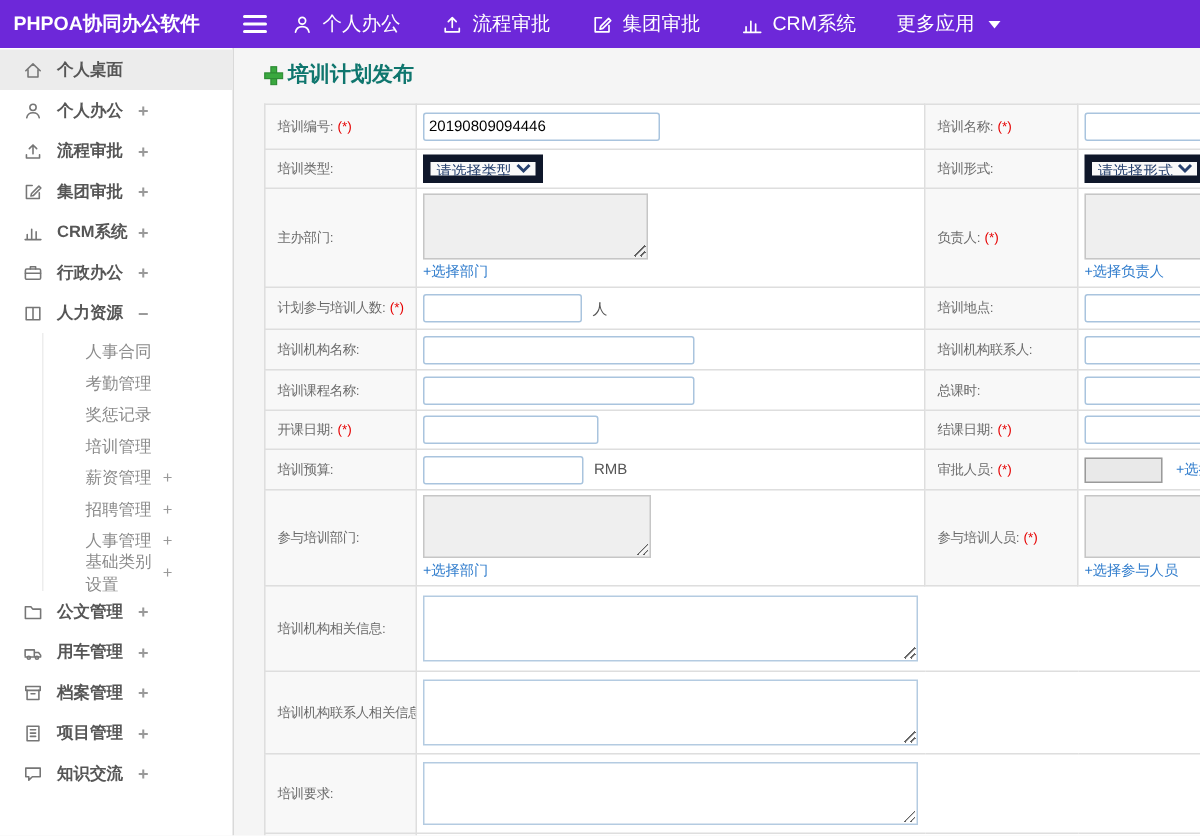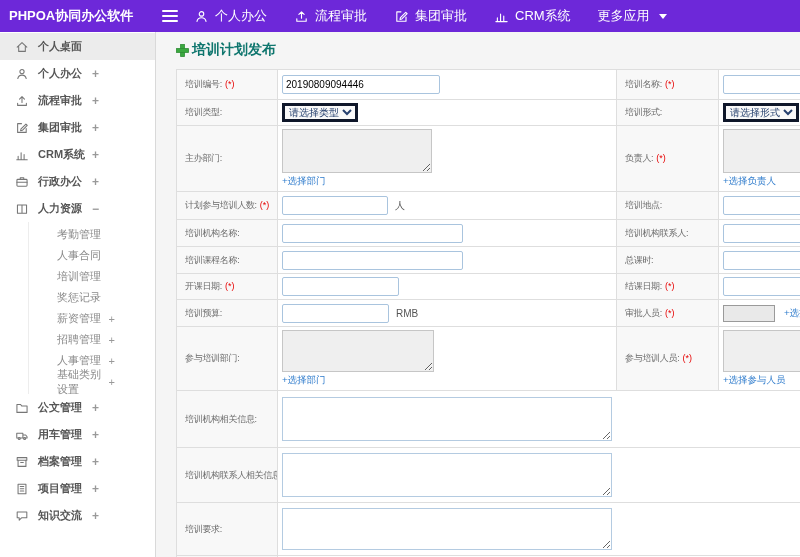--- a/index.html
+++ b/index.html
@@ -33,21 +33,21 @@
     color:#0f766e; margin:0 0 11px 0; height:16px; }
   .plus-icn { display:inline-flex; width:13px; height:13px; }
   table.form { border-collapse:collapse; table-layout:fixed; width:1080px; }
   table.form td { border:1px solid #dedede; vertical-align:middle; }
   td.lab { background:#f8f8f8; font-size:9px; color:#6b6b6b; letter-spacing:-0.3px;
     padding:2px 2px 2px 8px; white-space:nowrap; overflow:hidden; }
   td.fld { background:#fff; padding:3px 4px; font-size:10px; color:#555; }
   .req { color:#e60000; margin-left:3px; letter-spacing:0; }
   input.txt { height:19px; border:1px solid #a9c4de; border-radius:2px; font-size:10px;
     padding:0 3px; vertical-align:middle; background:#fff; outline:none; }
-  select.sel { height:19px; font-size:10px; color:#26406e; border:3px solid #0f172a;
+  select.sel { height:19px; font-size:10px; color:#26406e; border:5px solid #0f172a;
     background:#f9f9f9; vertical-align:middle; }
   textarea.gray { background:#efefef; border:1px solid #c6c6c6; resize:both; display:block; outline:none; }
   textarea.white { background:#fff; border:1px solid #b4cbe1; resize:both; display:block; outline:none; }
   input.grayinput { background:#e9e9e9; border:1px solid #9a9a9a; height:17px; vertical-align:middle; }
   a.lnk { color:#2e7bcc; text-decoration:none; font-size:9.5px; white-space:nowrap; }
   .lnk-row { margin-top:2px; }
   .suffix { margin-left:7px; font-size:10px; color:#555; vertical-align:middle; }
   .inline-lnk { margin-left:9px; }
 </style>
 </head>
@@ -164,30 +164,30 @@
         <span class="icn">
           <svg viewBox="0 0 16 16" width="14" height="14" fill="none" stroke="currentColor" stroke-width="1.2" stroke-linecap="round" stroke-linejoin="round">
             <path d="M2.8 3.4h10.4v9.4H2.8zM8 3.4v9.4"></path>
           </svg>
         </span>
         <span class="lbl">人力资源</span>
         <span class="expand">−</span>
       </div>
       <div class="sub-list">
         <div class="sub-item">
+          <span>人事合同</span>
+        </div>
+        <div class="sub-item">
           <span>考勤管理</span>
         </div>
         <div class="sub-item">
-          <span>人事合同</span>
+          <span>奖惩记录</span>
         </div>
         <div class="sub-item">
           <span>培训管理</span>
-        </div>
-        <div class="sub-item">
-          <span>奖惩记录</span>
         </div>
         <div class="sub-item">
           <span>薪资管理</span>
           <span class="expand">+</span>
         </div>
         <div class="sub-item">
           <span>招聘管理</span>
           <span class="expand">+</span>
         </div>
         <div class="sub-item">

